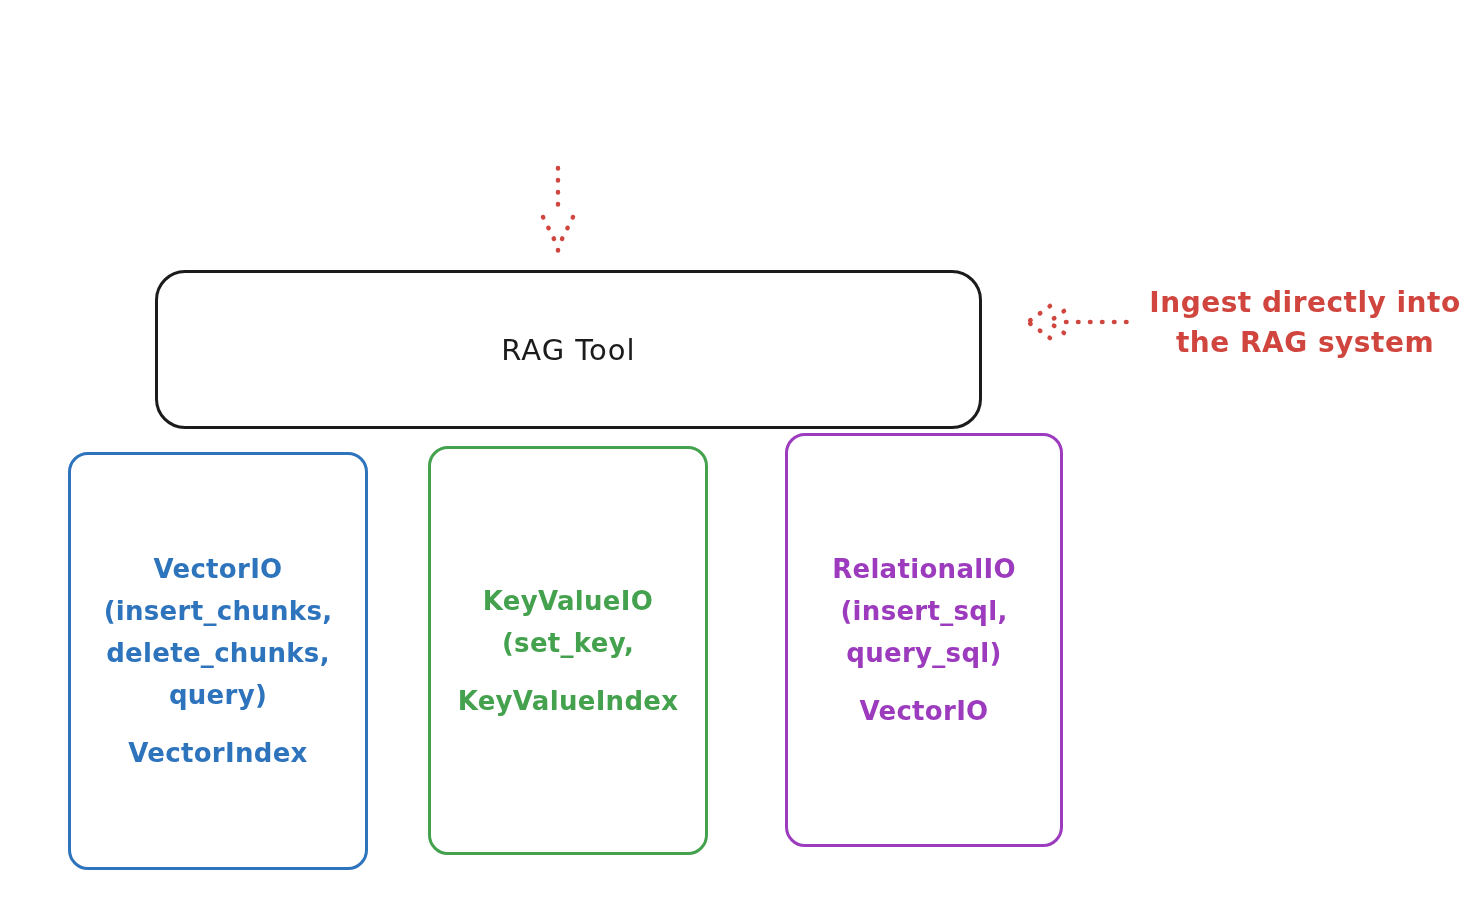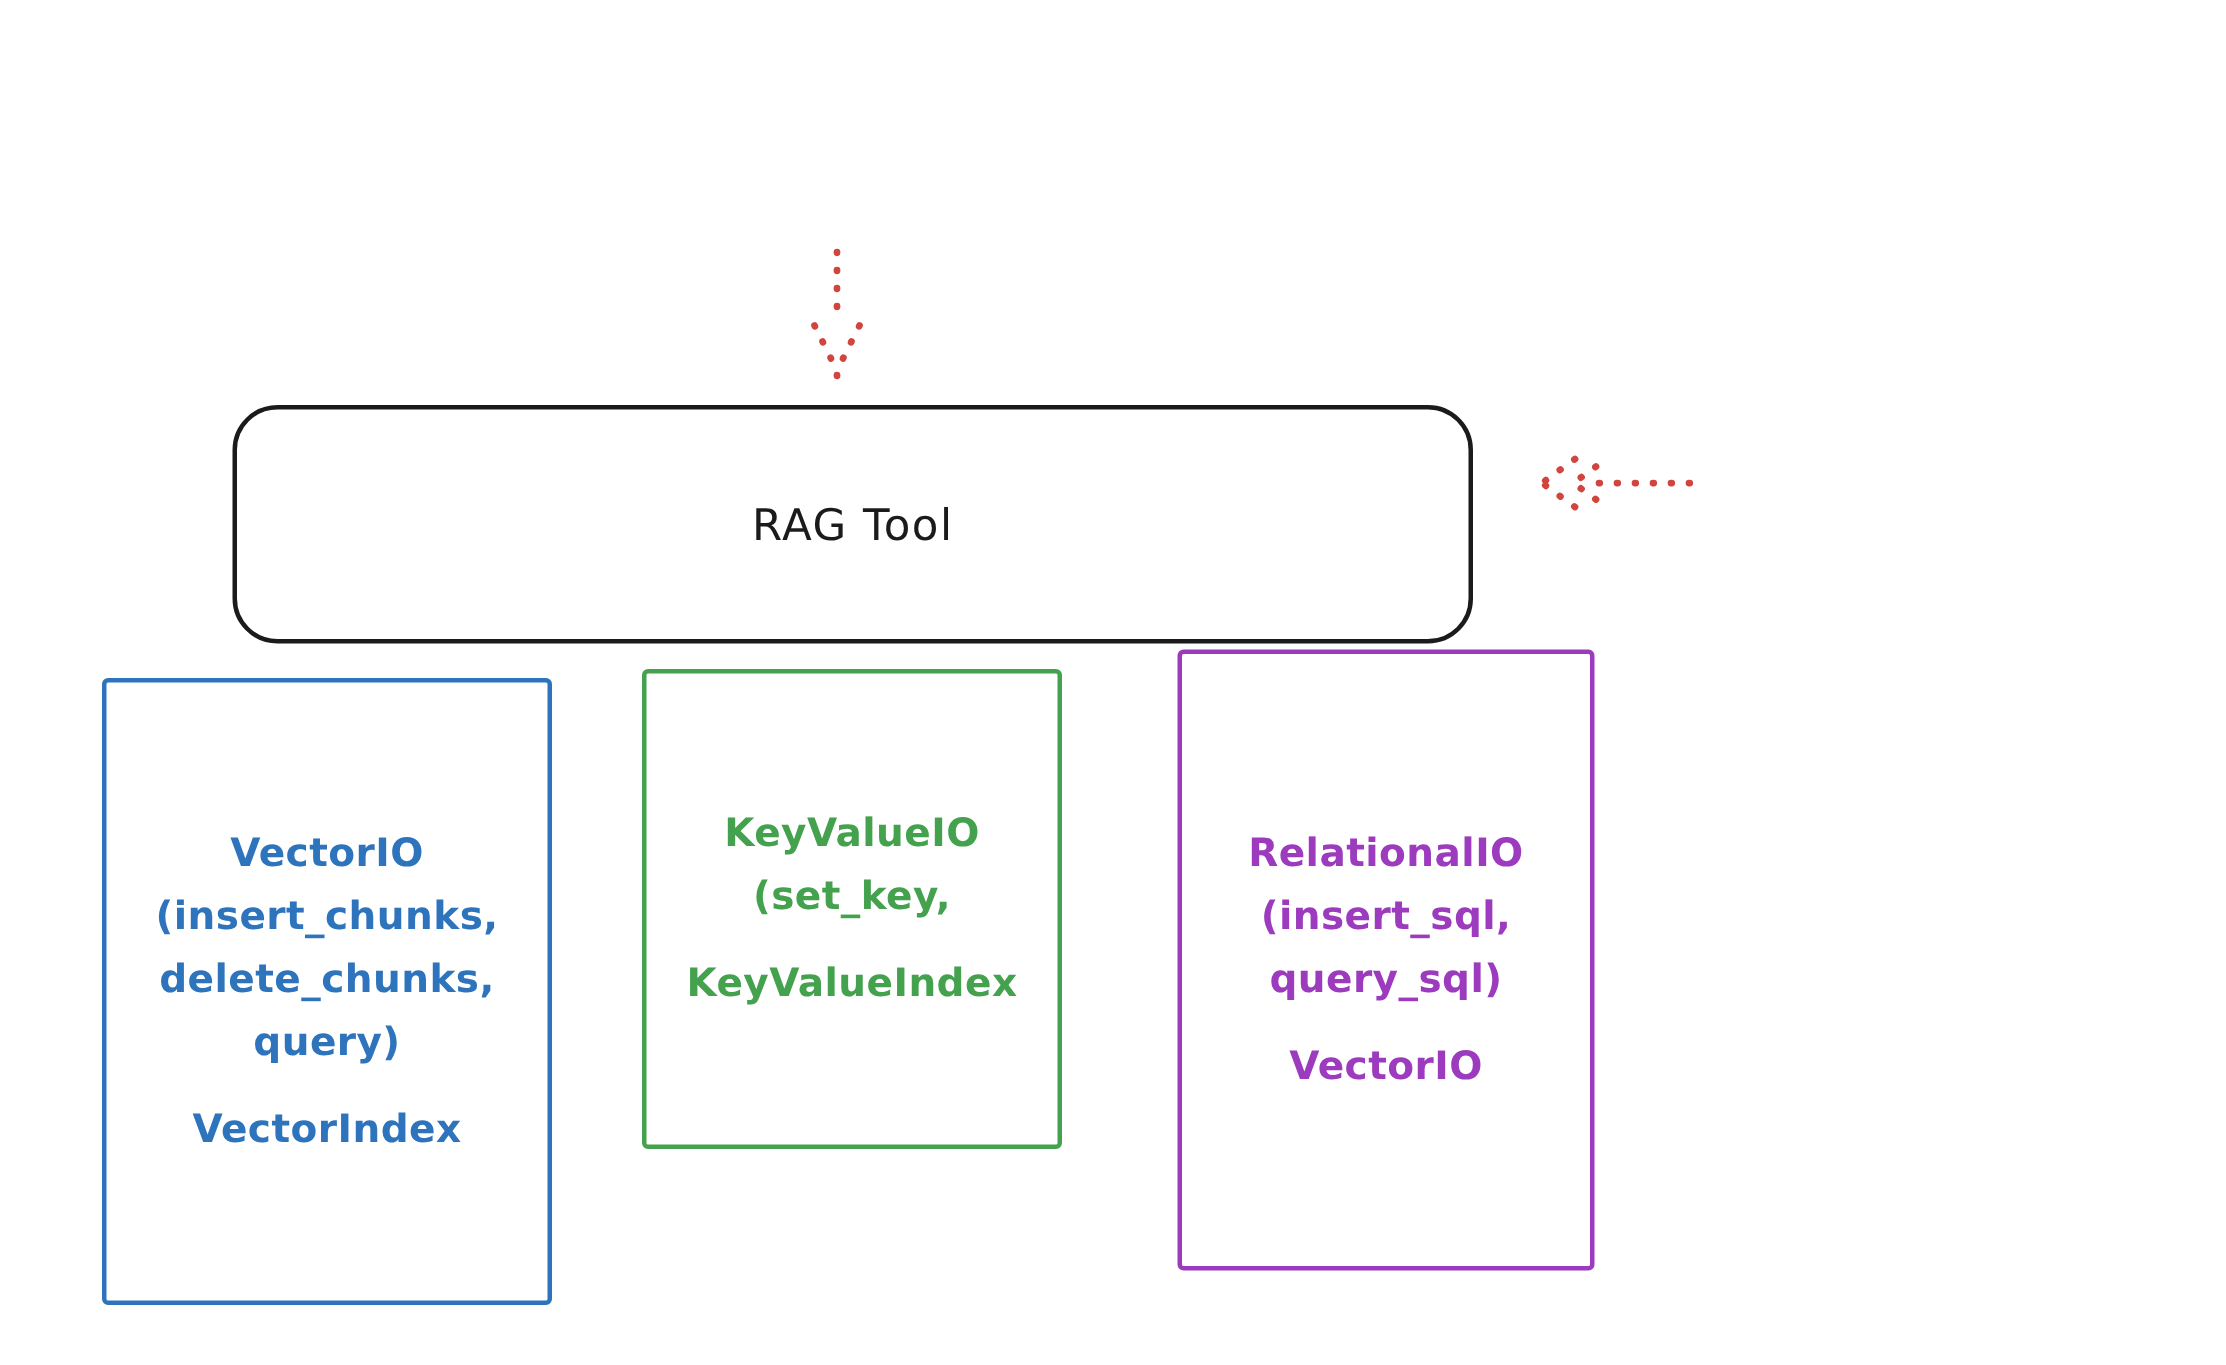--- a/index.html
+++ b/index.html
@@ -58,36 +58,36 @@
     font-size: 28px;
     font-weight: 700;
     line-height: 40px;
     color: var(--c, #d0453e);
     letter-spacing: 0.5px;
   }
   
   .backend-box {
     position: absolute;
     border: 3.5px solid var(--c, #444);
-    border-radius: 4px;
+    border-radius: 20px;
     background: #ffffff;
     box-sizing: border-box;
     display: flex;
     flex-direction: column;
     align-items: center;
     justify-content: center;
     color: var(--c, #444);
     font-size: 26px;
     font-weight: 600;
     text-align: center;
     line-height: 42px;
     letter-spacing: 0.3px;
   }
   .backend-vector     { left: 68px;  top: 452px; width: 300px; height: 418px; }
-  .backend-keyvalue   { left: 428px; top: 446px; width: 280px; height: 320px; }
+  .backend-keyvalue   { left: 428px; top: 446px; width: 280px; height: 409px; }
   .backend-relational { left: 785px; top: 433px; width: 278px; height: 414px; }
   .backend-index {
     margin-top: 16px;
   }
   
   .arrows-svg {
     position: absolute;
     left: 0; top: 0;
     width: 1484px;
     height: 910px;
@@ -120,20 +120,24 @@
     </g>
     <g>
       <path d="M1066 322 L1132 322"></path>
       <path d="M1050 306 L1028 322"></path>
       <path d="M1050 338 L1028 322"></path>
       <path d="M1064 311 L1049 322"></path>
       <path d="M1064 333 L1049 322"></path>
     </g>
   </svg>
 
+  <div class="annotation" style="--c: #d0453e;">
+    <div>Ingest directly into</div>
+    <div>the RAG system</div>
+  </div>
 
   <div class="backend-box backend-vector" style="--c: #2e74bd;">
     <div>VectorIO</div>
     <div>(insert_chunks,</div>
     <div>delete_chunks,</div>
     <div>query)</div>
     <div class="backend-index">VectorIndex</div>
   </div>
 
   <div class="backend-box backend-keyvalue" style="--c: #44a24e;">

